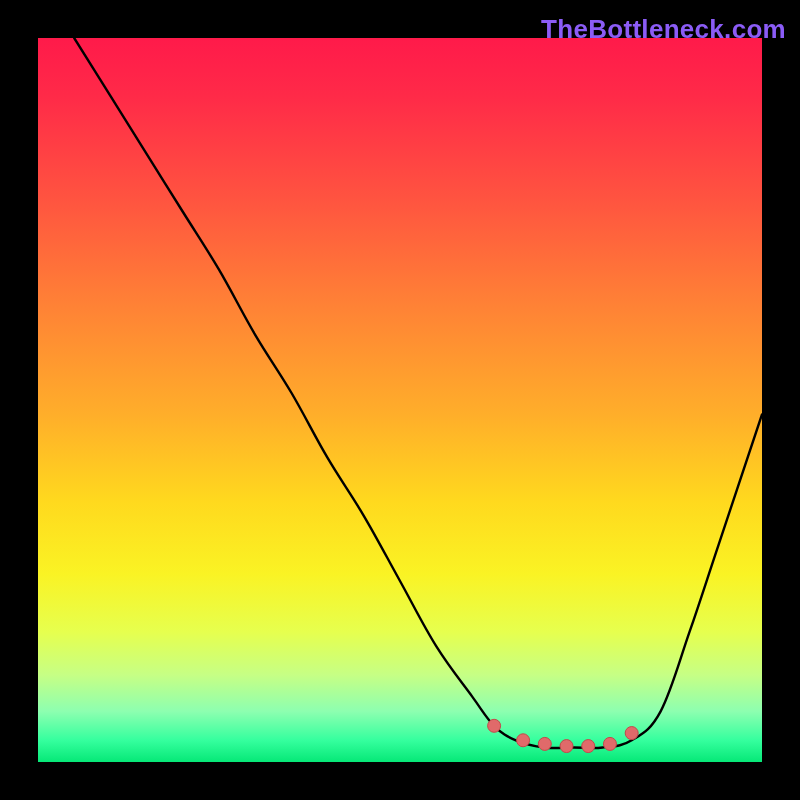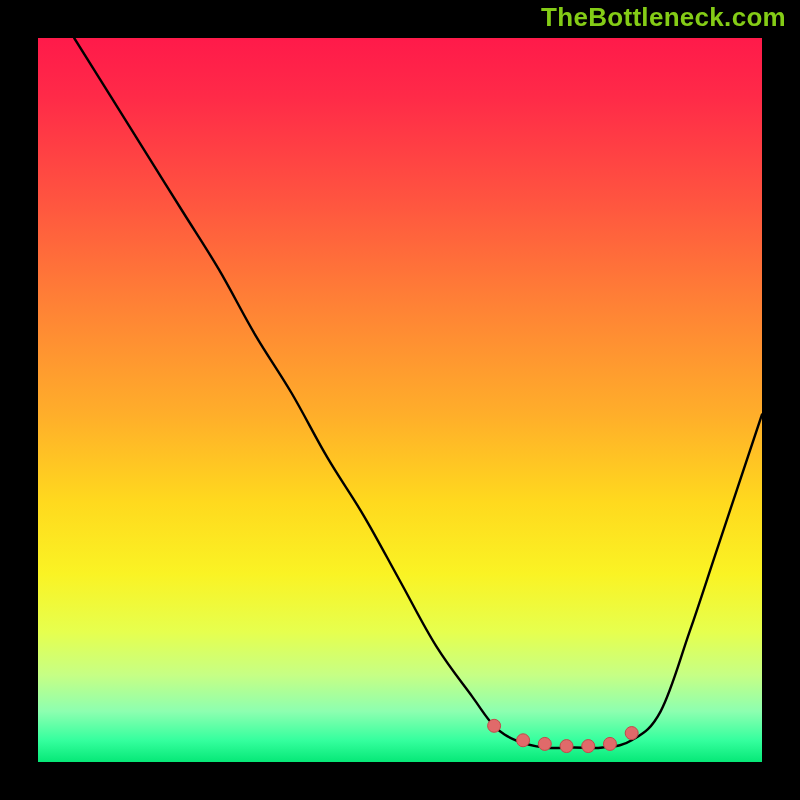--- a/index.html
+++ b/index.html
@@ -5,26 +5,26 @@
   * { margin: 0; padding: 0; box-sizing: border-box; }
   html, body { width: 800px; height: 800px; overflow: hidden; background: #000; }
   .frame {
     position: relative;
     width: 800px;
     height: 800px;
     background: #000;
   }
   .watermark {
     position: absolute;
-    top: 2px;
+    top: 14px;
     right: 14px;
     font-family: Arial, Helvetica, sans-serif;
     font-size: 26px;
     font-weight: 600;
-    color: #84cc16;
+    color: #8b5cf6;
     letter-spacing: 0.3px;
     z-index: 10;
   }
   .plot {
     position: absolute;
     left: 38px;
     top: 38px;
     width: 724px;
     height: 724px;
   }

